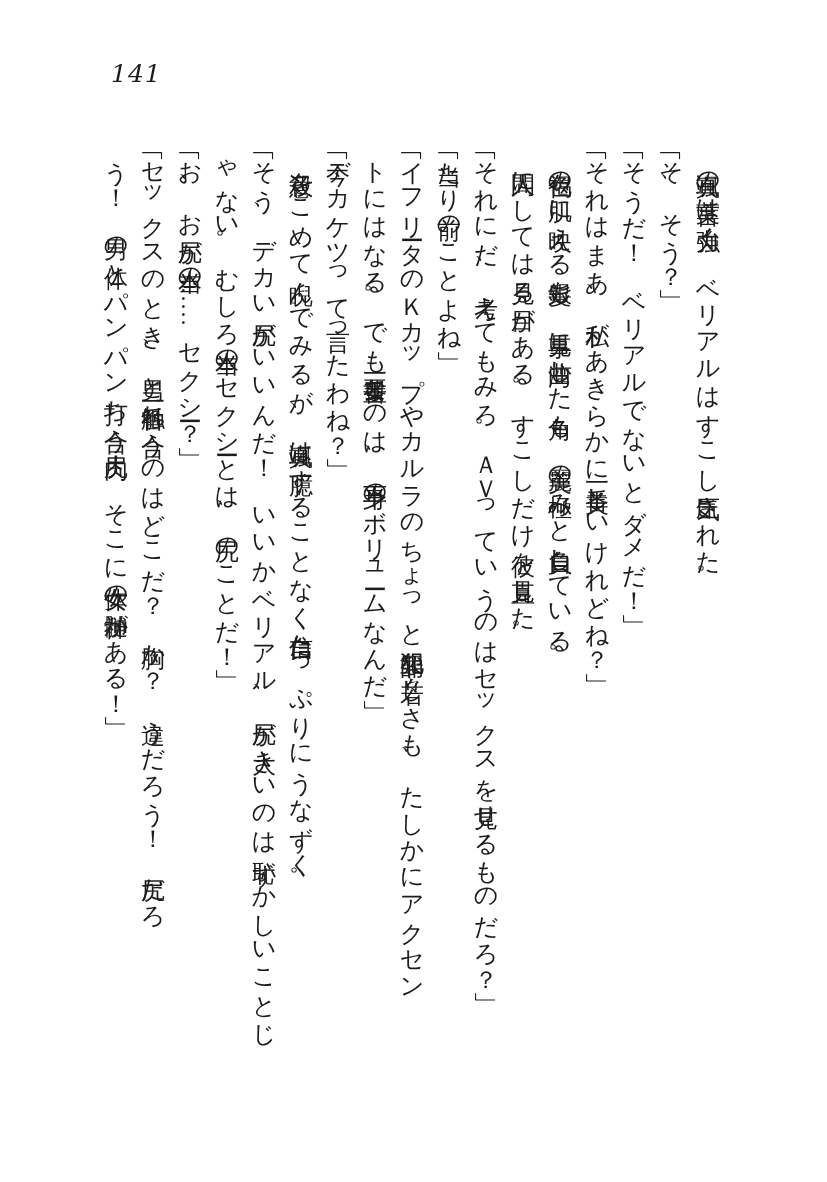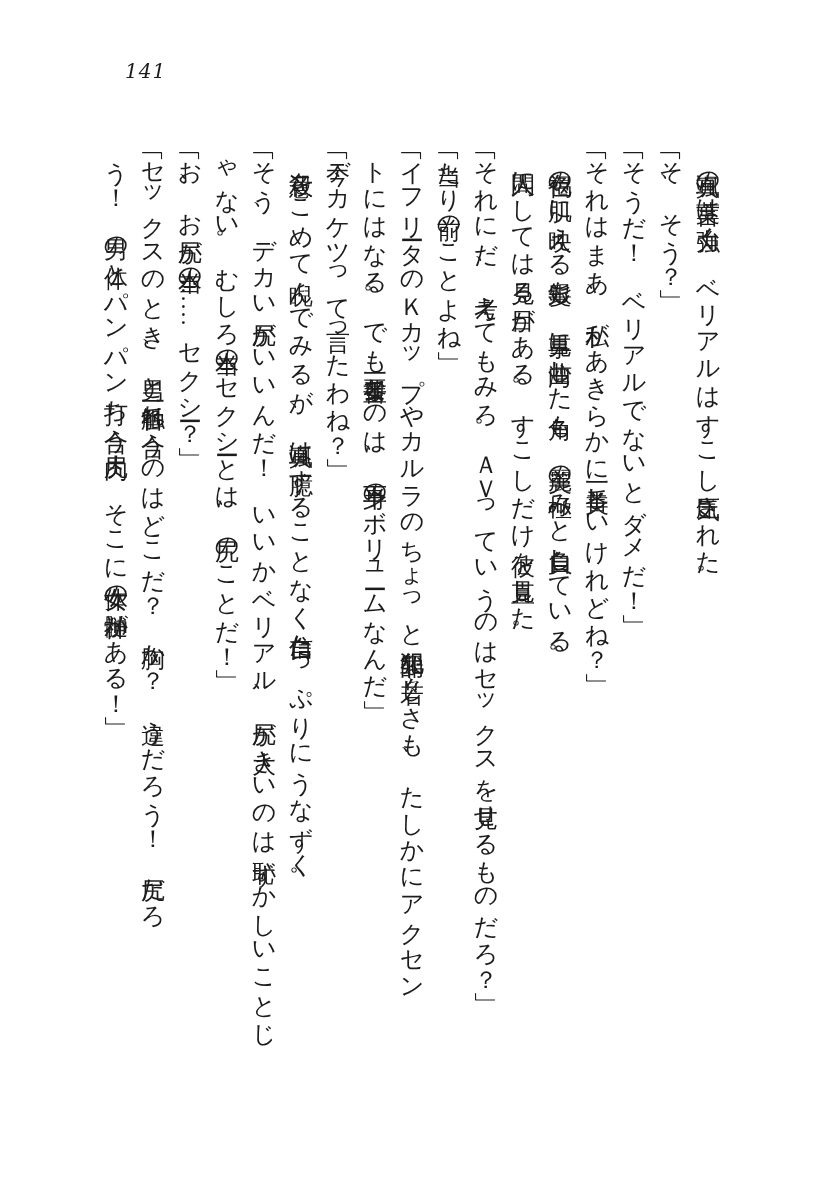--- a/index.html
+++ b/index.html
@@ -15,22 +15,22 @@
     font-family: "Liberation Serif", "DejaVu Serif", serif;
   }
   .page {
     position: absolute;
     inset: 0;
     background: #ffffff;
   }
   .folio {
     position: absolute;
     top: 59px;
-    left: 125px;
-    font-size: 20px;
+    left: 111px;
+    font-size: 25px;
     font-style: italic;
     letter-spacing: 1px;
     color: #1c1c1c;
     font-family: "DejaVu Serif", "Liberation Serif", serif;
   }
   .text-block {
     position: absolute;
     top: 145px;
     right: 101px;
     height: 916px;

